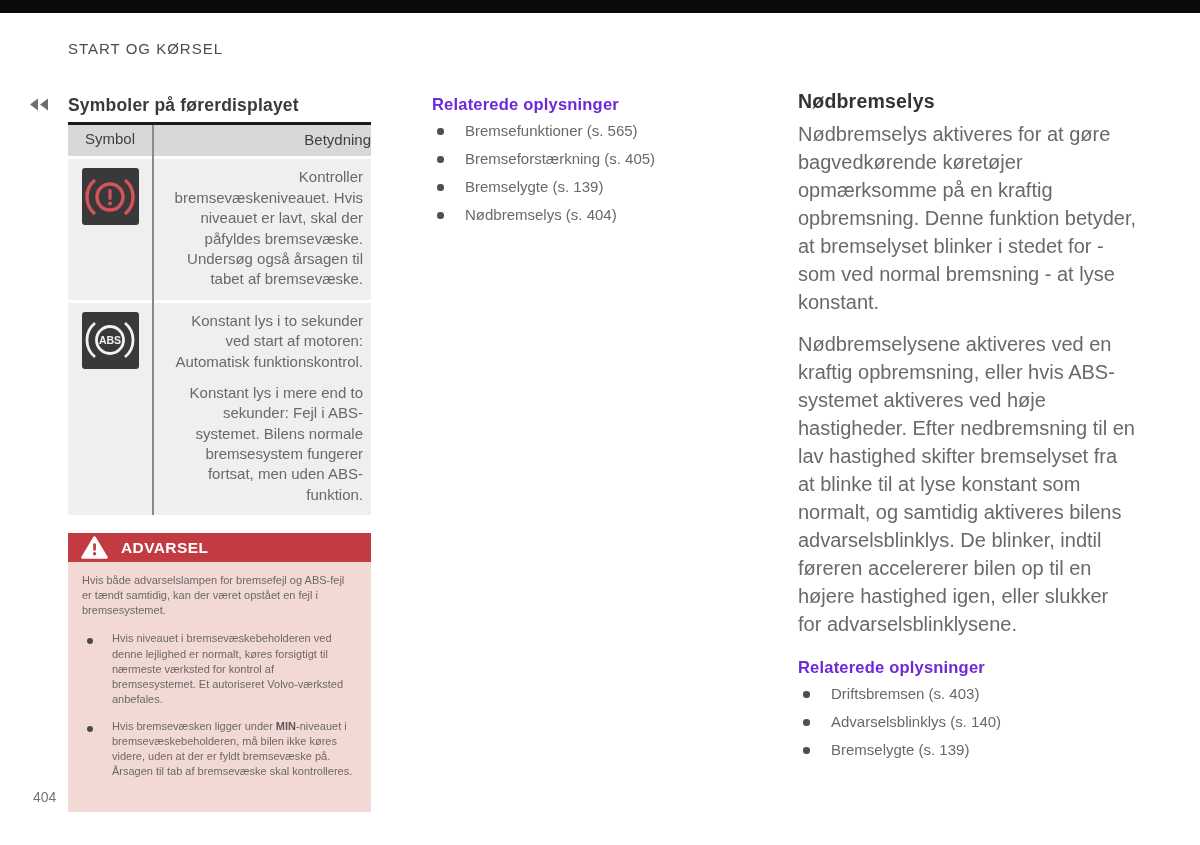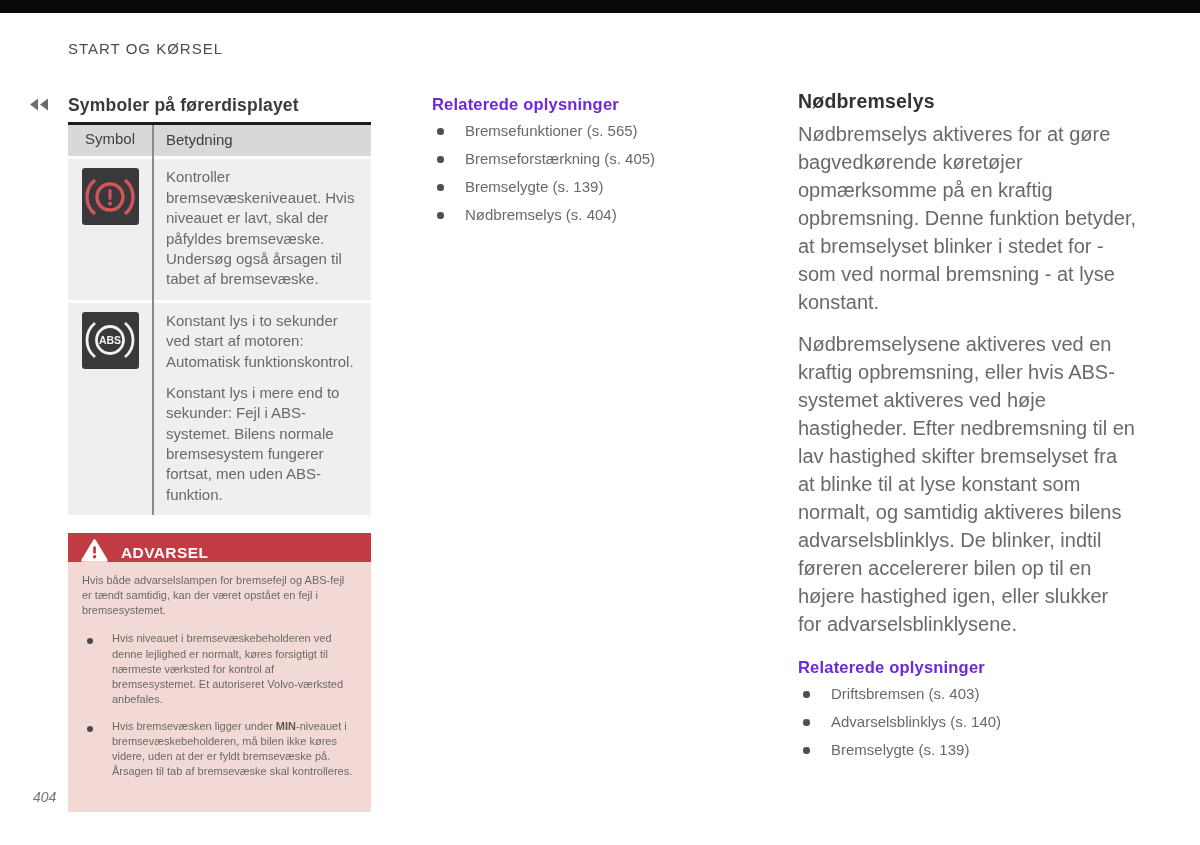--- a/index.html
+++ b/index.html
@@ -9,53 +9,53 @@
     background:#ffffff;
     font-family:"Liberation Sans", sans-serif;
     -webkit-font-smoothing:antialiased;
   }
   .topbar { position:absolute; left:0; top:0; width:1200px; height:13px; background:#0a0a0a; }
   .running-header {
     position:absolute; left:68px; top:40px;
     font-size:15px; color:#4c4c4c; letter-spacing:1px;
   }
   .continued-marker { position:absolute; left:30px; top:97px; width:20px; height:13px; }
-  .page-number { position:absolute; left:33px; top:789px; font-size:14px; color:#757575;font-style:italic; }
+  .page-number { position:absolute; left:33px; top:789px; font-size:14px; color:#757575; }
 
   .col { position:absolute; }
   .col1 { left:68px; top:95px; width:303px; }
   .col2 { left:432px; top:95px; width:302px; }
   .col3 { left:798px; top:90px; width:338px; }
 
   h2.sec-title { margin:0 0 6px 0; font-size:17.5px; font-weight:bold; color:#3a3a3a; letter-spacing:0.2px; }
   h2.big-title { margin:0 0 7px 0; font-size:19.5px; font-weight:bold; color:#333333; letter-spacing:0.2px; }
   h3.rel-title { margin:0 0 8px 0; font-size:16.5px; font-weight:bold; color:#6d28d9; letter-spacing:0.2px; }
 
   
   .sym-table { position:relative; border-top:3px solid #1b1b1b; }
   .t-vline { position:absolute; left:84px; top:0; bottom:0; width:2px; background:#8a8a8a; }
   .t-row { display:grid; grid-template-columns:84px 1fr; margin-top:3px; background:#f0efef; }
   .t-row.t-head { margin-top:0; background:#d8d8d8; }
   .t-head .t-cell { padding:5px 0 6px; font-size:15px; font-weight:normal; color:#3f3f3f; }
   .t-head .c-sym { text-align:center; }
   .t-head .c-mean { padding-left:14px; }
-  .c-mean { padding:8px 8px 10px 14px; font-size:15px; line-height:1.36; color:#696969; }
+  .c-mean { padding:8px 8px 10px 14px; font-size:15px; line-height:1.36; color:#696969;text-align:right; }
   .c-mean p { margin:0 0 11px 0; }
   .c-mean p:last-child { margin-bottom:0; }
   .warn-square {
     width:57px; height:57px; margin:9px auto 12px;
     background:#39393b; border-radius:3px;
     display:flex; align-items:center; justify-content:center;
   }
 
   
   .warning-box { margin-top:18px; }
   .warning-head {
     background:#c23b42; height:29px;
-    display:flex; align-items:flex-end; gap:13px; padding:0 13px;
+    display:flex; align-items:center; gap:13px; padding:0 13px;
     color:#ffffff; font-size:15.5px; font-weight:bold; letter-spacing:0.4px;
   }
   .warning-body {
     background:#f2d9d5; padding:11px 14px 33px;
     font-size:11px; line-height:1.37; color:#6d6866;
   }
   .warning-body .intro { margin:0 0 13px 0; }
   .warn-list { list-style:none; margin:0; padding:0; }
   .warn-list li { position:relative; padding-left:30px; margin-bottom:12px; }
   .warn-list li:last-child { margin-bottom:0; }

